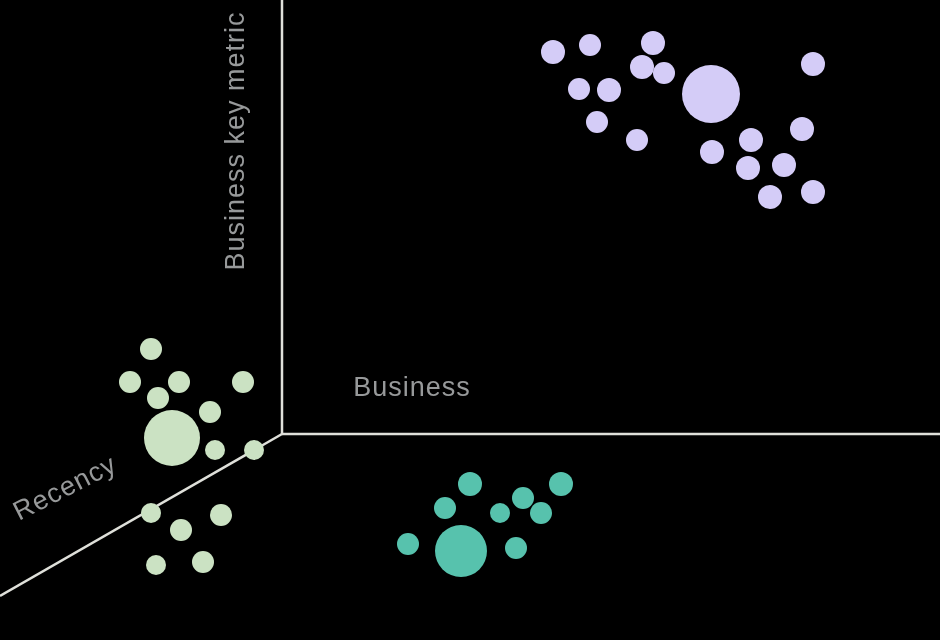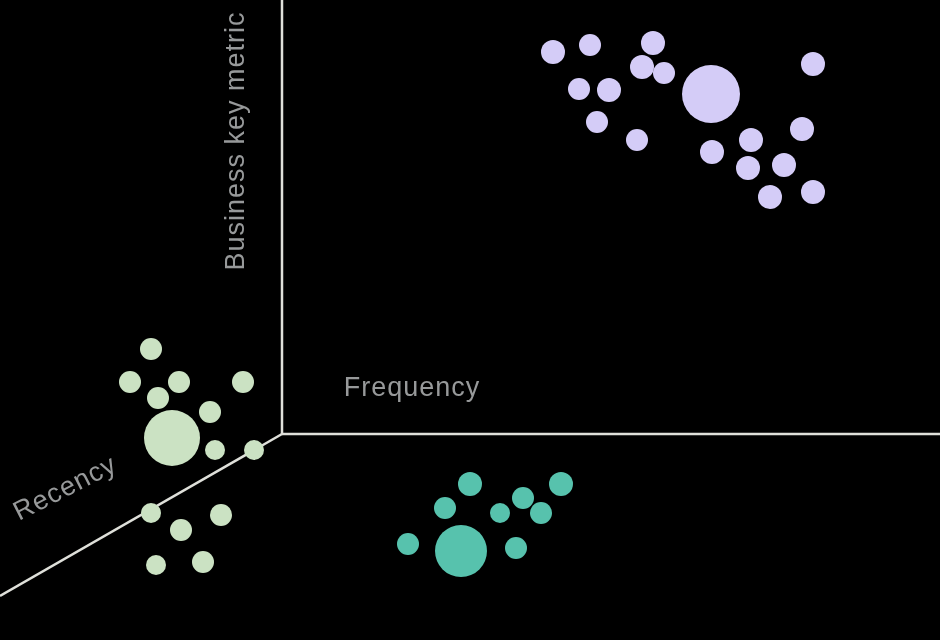--- a/index.html
+++ b/index.html
@@ -97,16 +97,16 @@
         <circle cx="500" cy="513" r="10"></circle>
         <circle cx="541" cy="513" r="11"></circle>
         <circle cx="408" cy="544" r="11"></circle>
         <circle cx="461" cy="551" r="26"></circle>
         <circle cx="516" cy="548" r="11"></circle>
       </g>
     </svg>
 
   <div class="axis-label y">Business key metric</div>
 
-  <div class="axis-label x">Frequency</div>
+  <div class="axis-label x">Business</div>
 
   <div class="axis-label z">Recency</div>
 </div>
 
 </body></html>

